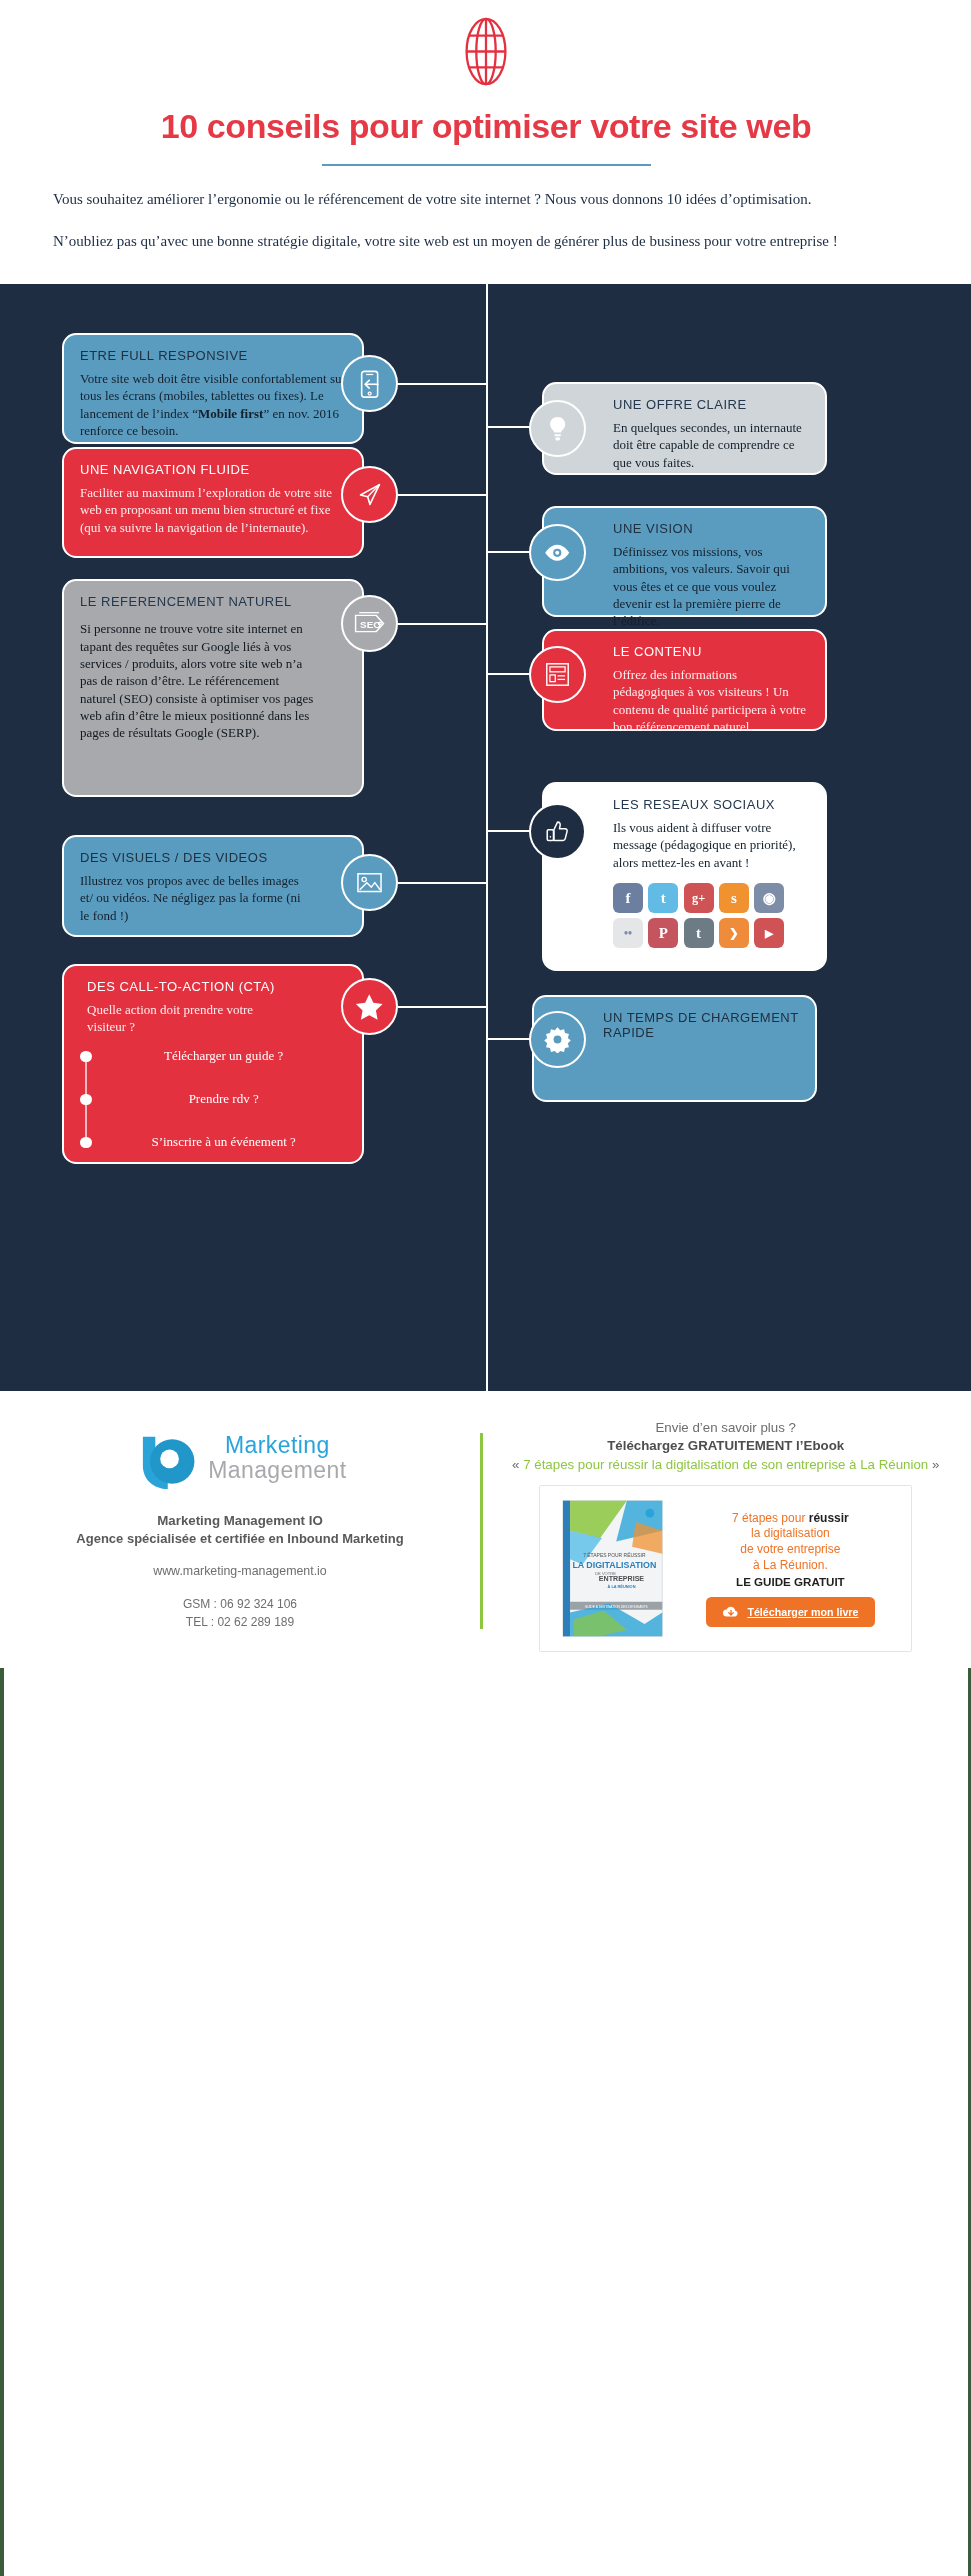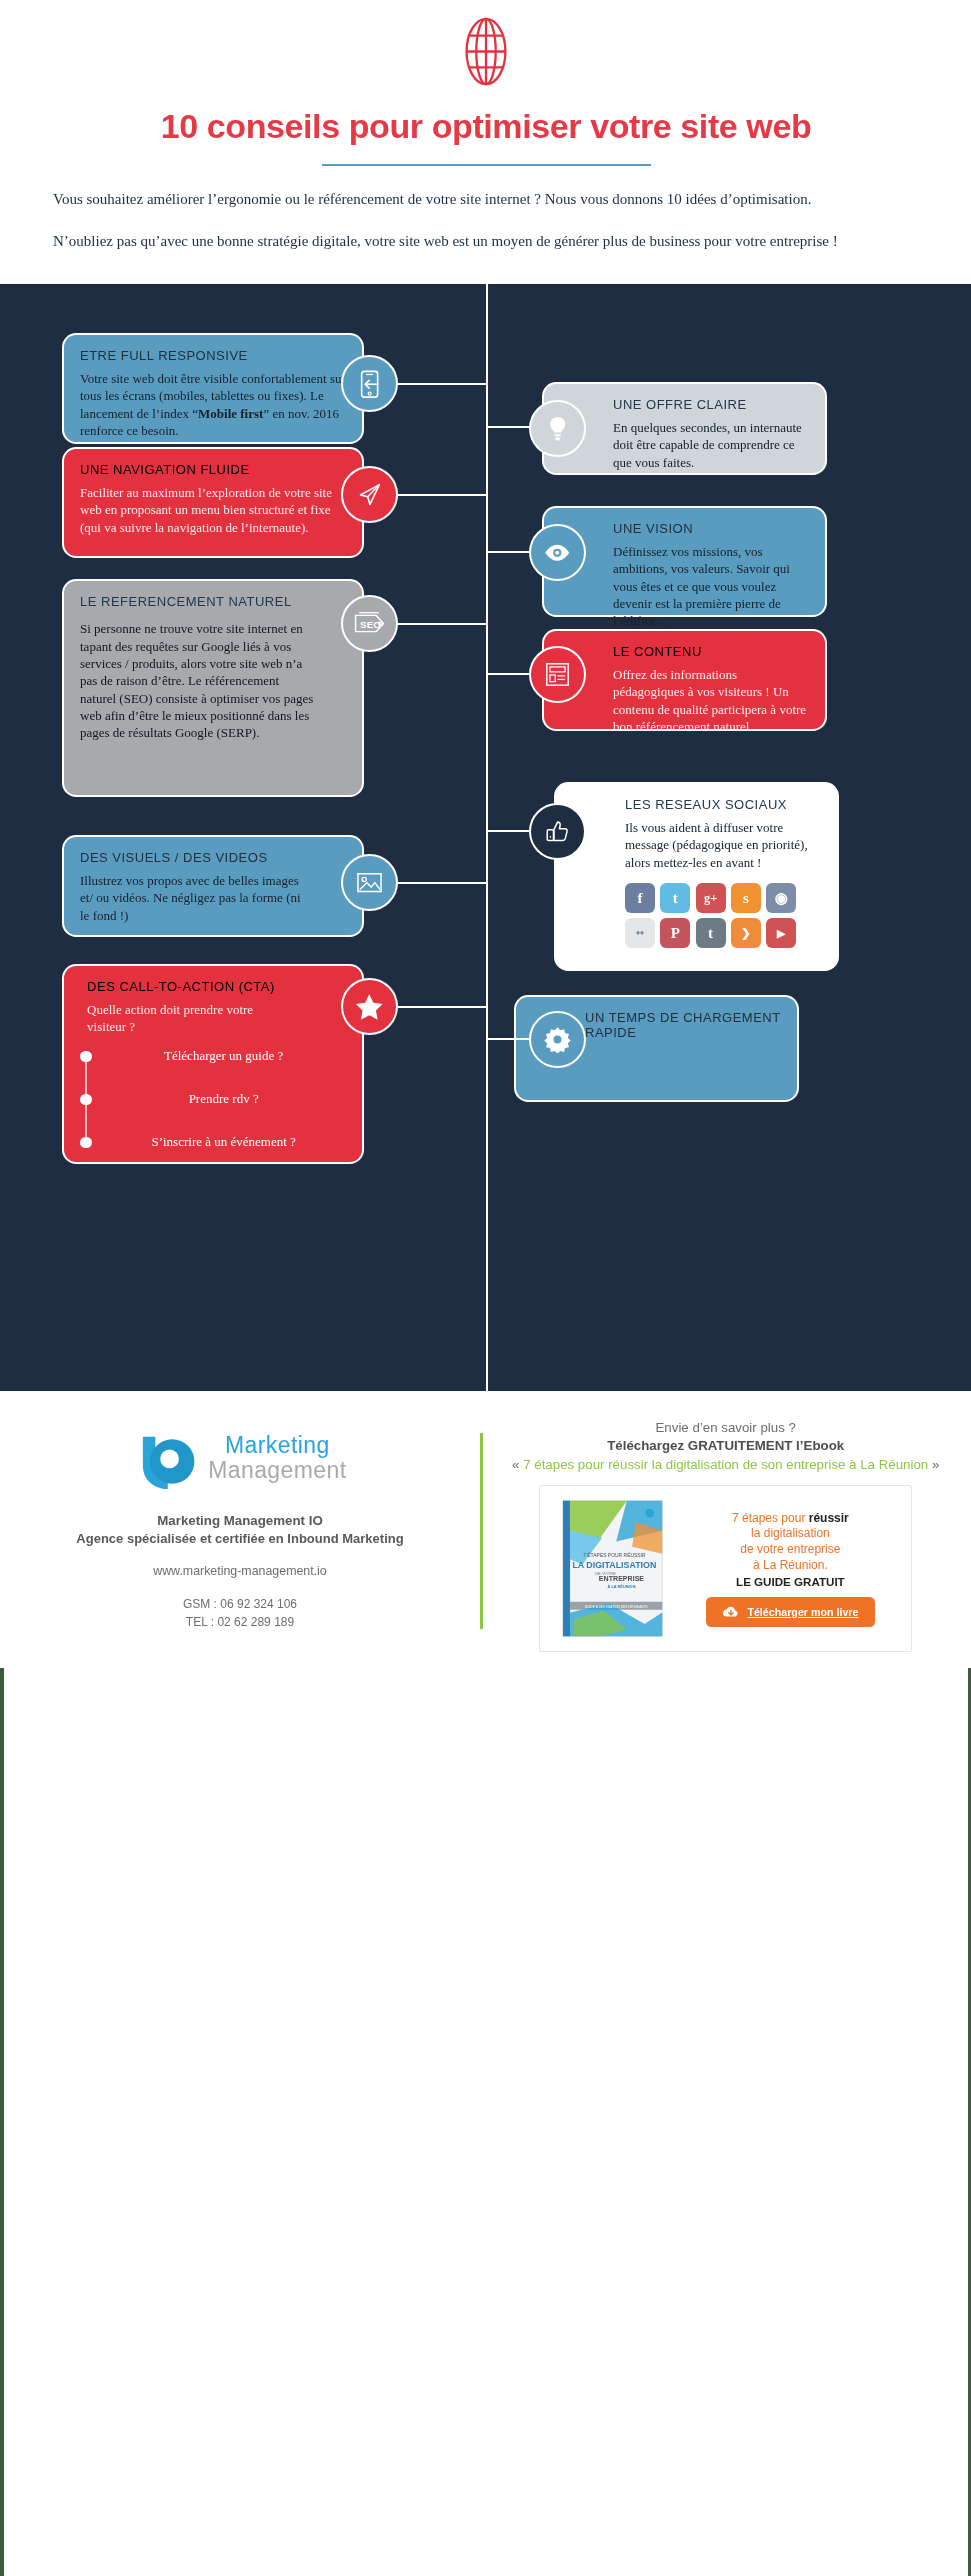--- a/index.html
+++ b/index.html
@@ -38,21 +38,21 @@
     font-family:"Liberation Sans", sans-serif; font-weight:normal;
     font-size:13px; letter-spacing:0.5px; margin-bottom:7.1px;
   }
   .card .ctext {
     font-family:"Liberation Serif", serif; font-size:13px; line-height:1.33;
   }
   .card.blue  { background:#5a9cc0; }
   .card.blue  .ctitle { color:#20303f; }
   .card.blue  .ctext  { color:#14202c; }
   .card.red   { background:#e4313f; }
-  .card.red   .ctitle { color:#000000; }
+  .card.red   .ctitle { color:#ffffff; }
   .card.red   .ctext  { color:#fdeced; }
   .card.gray  { background:#a7a9ac; }
   .card.gray  .ctitle { color:#23374e; }
   .card.gray  .ctext  { color:#111820; }
   .card.light { background:#cfd5d8; }
   .card.light .ctitle { color:#23374e; }
   .card.light .ctext  { color:#14202c; }
   .card.white { background:#ffffff; }
   .card.white .ctitle { color:#23374e; }
   .card.white .ctext  { color:#14202c; }
@@ -227,21 +227,21 @@
       <svg width="25" height="25" viewBox="0 0 28 28">
         <rect x="2" y="2" width="24" height="24" fill="none" stroke="#fff" stroke-width="1.6"></rect>
         <rect x="5.5" y="5.5" width="17" height="5.5" fill="none" stroke="#fff" stroke-width="1.4"></rect>
         <rect x="5.5" y="14.5" width="6" height="7.5" fill="none" stroke="#fff" stroke-width="1.4"></rect>
         <line x1="14" y1="15.5" x2="22.5" y2="15.5" stroke="#fff" stroke-width="1.4"></line>
         <line x1="14" y1="19.5" x2="22.5" y2="19.5" stroke="#fff" stroke-width="1.4"></line>
       </svg>
     </div>
 
     <div class="conn" style="left:487px; top:546px; width:62px;"></div>
-    <div class="card white" style="left:554px; top:498px; width:285px; height:189px; padding-left:69px;">
+    <div class="card white" style="left:542px; top:498px; width:285px; height:189px; padding-left:69px;">
       <div class="ctitle">LES RESEAUX SOCIAUX</div>
       <div class="ctext">Ils vous aident à diffuser votre message (pédagogique en priorité), alors mettez-les en avant !</div>
       <div class="social-grid">
         <div class="social" style="background:#6c7fa0;">
             <span>f</span>
           </div>
         <div class="social" style="background:#62bbe4;">
             <span>t</span>
           </div>
         <div class="social" style="background:#cf5254; font-size:12.4px;">
@@ -302,21 +302,21 @@
         <div class="cta-item">S’inscrire à un événement ?</div>
       </div>
     </div>
     <div class="bubble red" style="left:341px; top:694px;">
       <svg width="28.5" height="27.6" viewBox="0 0 32 31">
         <path d="M16 1.5 L20.6 11 L31 12.4 L23.5 19.6 L25.4 30 L16 25 L6.6 30 L8.5 19.6 L1 12.4 L11.4 11 Z" fill="#fff"></path>
       </svg>
     </div>
 
     <div class="conn" style="left:487px; top:754px; width:62px;"></div>
-    <div class="card blue" style="left:514px; top:711px; width:285px; height:107px; padding-left:69px;">
+    <div class="card blue" style="left:532px; top:711px; width:285px; height:107px; padding-left:69px;">
       <div class="ctitle">UN TEMPS DE CHARGEMENT RAPIDE</div>
     </div>
     <div class="bubble blue" style="left:529px; top:727px;">
       <svg width="27" height="27" viewBox="0 0 30 30">
         <path d="M15 1.5 l3 3.2 4.3-1.2 1 4.4 4.4 1 -1.2 4.3 3.2 3 -3.2 3 1.2 4.3 -4.4 1 -1 4.4 -4.3-1.2 -3 3.2 -3-3.2 -4.3 1.2 -1-4.4 -4.4-1 1.2-4.3 -3.2-3 3.2-3 -1.2-4.3 4.4-1 1-4.4 4.3 1.2z" fill="#fff"></path>
         <circle cx="15" cy="15" r="4.4" fill="#5a9cc0"></circle>
       </svg>
     </div>
   </div>
 

